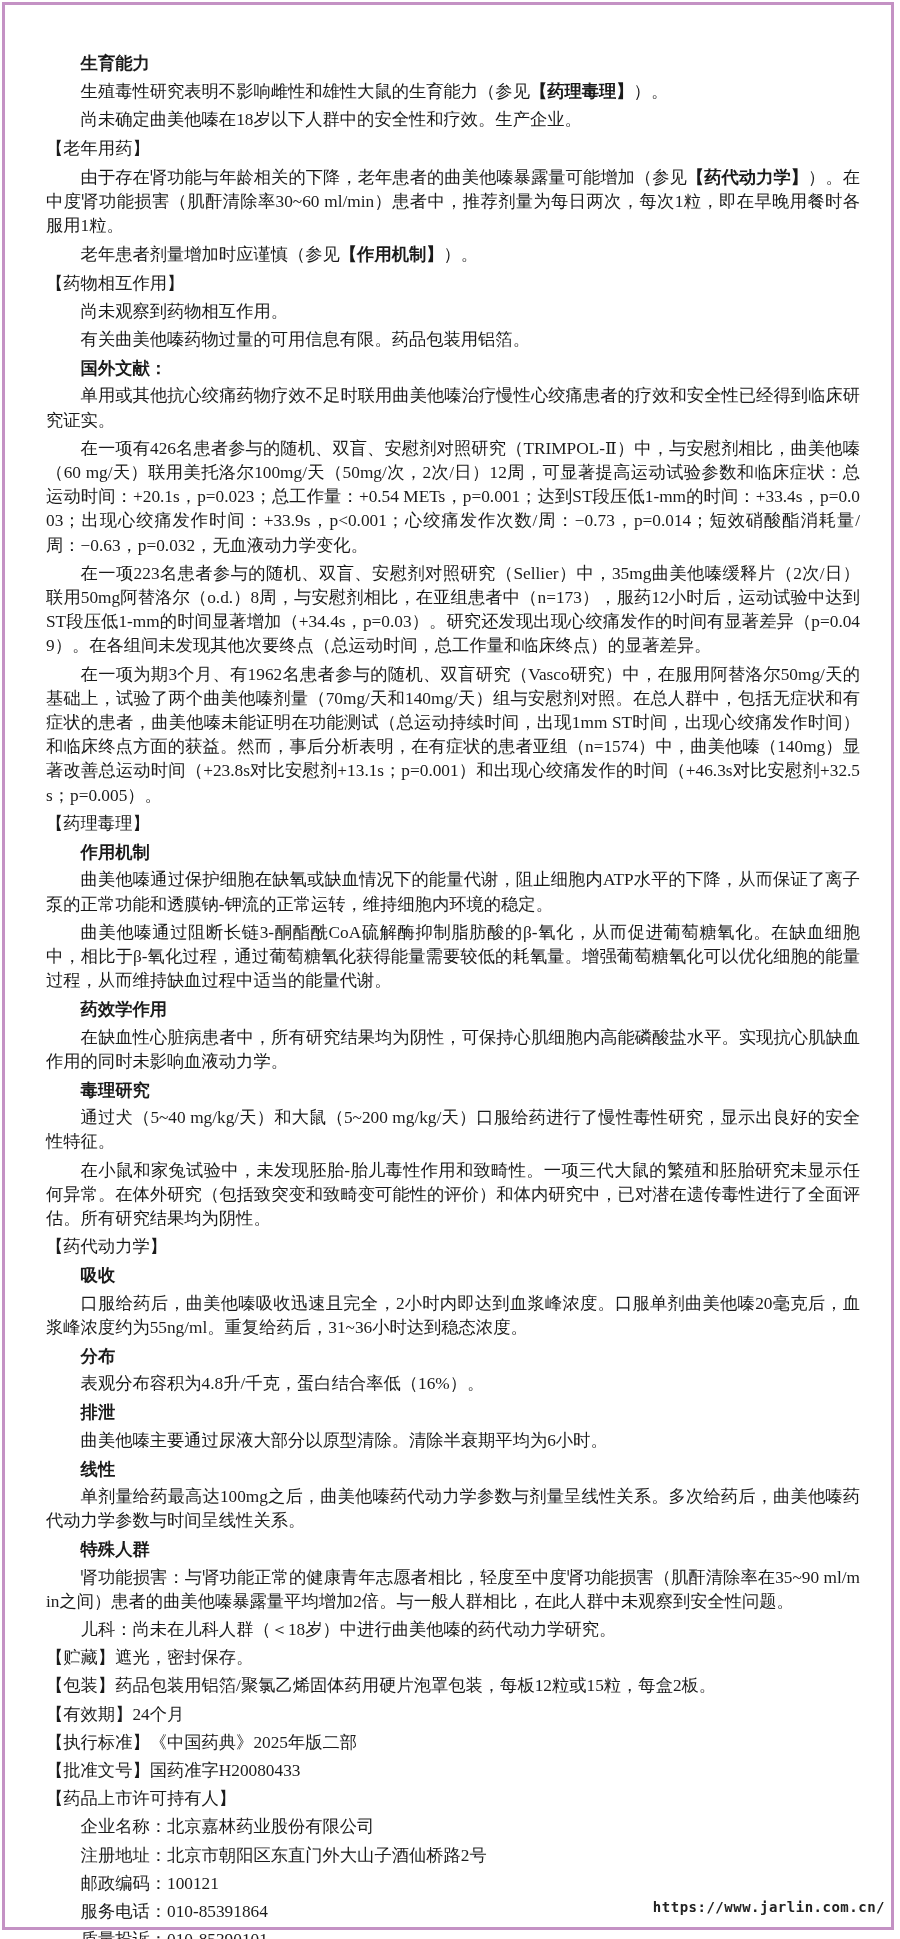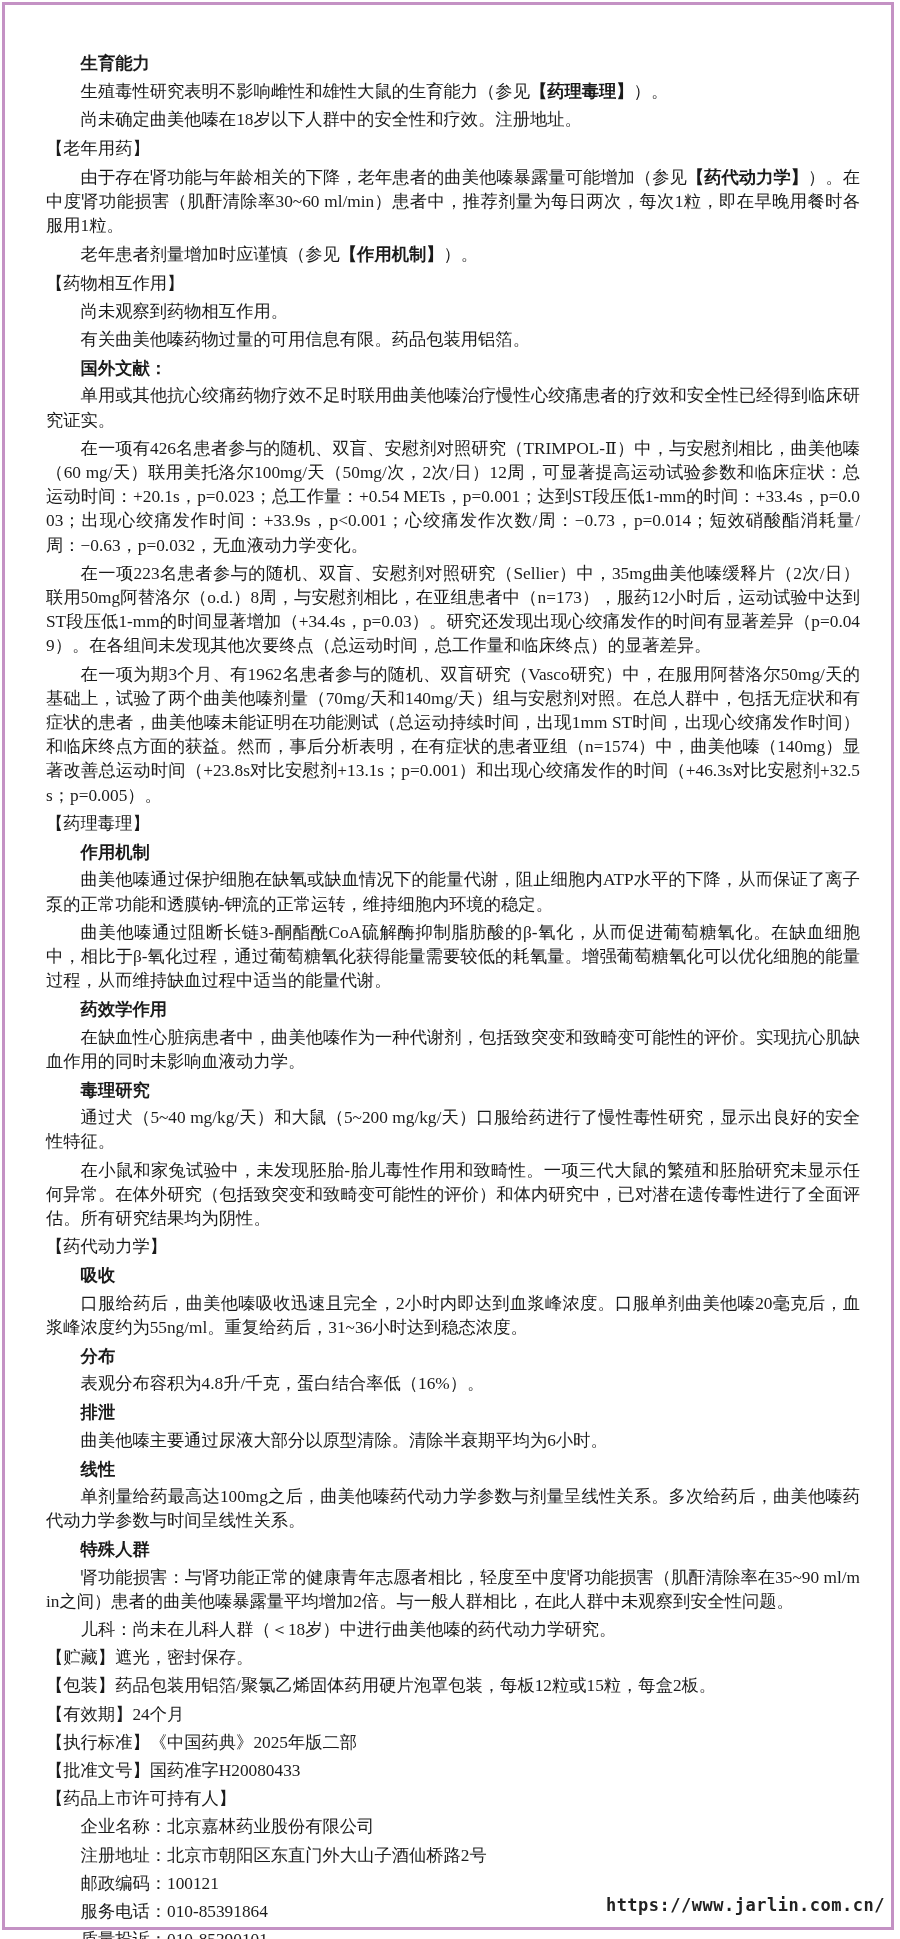--- a/index.html
+++ b/index.html
@@ -37,50 +37,50 @@
   .block.para { text-indent: 2em; }
   .b {
     font-weight: bold;
     font-family: "Liberation Sans", "DejaVu Sans", sans-serif;
   }
   .footer-url {
     position: absolute;
     right: 6px; bottom: 12px;
     font-family: "DejaVu Sans Mono", monospace;
     font-weight: bold;
-    font-size: 17px;
+    font-size: 14px;
     color: #222222;
     letter-spacing: 0.5px;
   }
 </style>
 </head>
 <body>
 
 <div class="page">
   <div class="doc">
       <div class="block subhead"><span class="b">生育能力</span></div>
       <div class="block para"><span>生殖毒性研究表明不影响雌性和雄性大鼠的生育能力（参见</span><span class="b">【药理毒理】</span><span>）。</span></div>
-      <div class="block para"><span>尚未确定曲美他嗪在18岁以下人群中的安全性和疗效。注册地址。</span></div>
+      <div class="block para"><span>尚未确定曲美他嗪在18岁以下人群中的安全性和疗效。生产企业。</span></div>
       <div class="block section"><span>【老年用药】</span></div>
       <div class="block para"><span>由于存在肾功能与年龄相关的下降，老年患者的曲美他嗪暴露量可能增加（参见</span><span class="b">【药代动力学】</span><span>）。在中度肾功能损害（肌酐清除率30~60 ml/min）患者中，推荐剂量为每日两次，每次1粒，即在早晚用餐时各服用1粒。</span></div>
       <div class="block para"><span>老年患者剂量增加时应谨慎（参见</span><span class="b">【作用机制】</span><span>）。</span></div>
       <div class="block section"><span>【药物相互作用】</span></div>
       <div class="block para"><span>尚未观察到药物相互作用。</span></div>
       <div class="block para"><span>有关曲美他嗪药物过量的可用信息有限。药品包装用铝箔。</span></div>
       <div class="block subhead"><span class="b">国外文献：</span></div>
       <div class="block para"><span>单用或其他抗心绞痛药物疗效不足时联用曲美他嗪治疗慢性心绞痛患者的疗效和安全性已经得到临床研究证实。</span></div>
       <div class="block para"><span>在一项有426名患者参与的随机、双盲、安慰剂对照研究（TRIMPOL-Ⅱ）中，与安慰剂相比，曲美他嗪（60 mg/天）联用美托洛尔100mg/天（50mg/次，2次/日）12周，可显著提高运动试验参数和临床症状：总运动时间：+20.1s，p=0.023；总工作量：+0.54 METs，p=0.001；达到ST段压低1-mm的时间：+33.4s，p=0.003；出现心绞痛发作时间：+33.9s，p&lt;0.001；心绞痛发作次数/周：−0.73，p=0.014；短效硝酸酯消耗量/周：−0.63，p=0.032，无血液动力学变化。</span></div>
       <div class="block para"><span>在一项223名患者参与的随机、双盲、安慰剂对照研究（Sellier）中，35mg曲美他嗪缓释片（2次/日）联用50mg阿替洛尔（o.d.）8周，与安慰剂相比，在亚组患者中（n=173），服药12小时后，运动试验中达到ST段压低1-mm的时间显著增加（+34.4s，p=0.03）。研究还发现出现心绞痛发作的时间有显著差异（p=0.049）。在各组间未发现其他次要终点（总运动时间，总工作量和临床终点）的显著差异。</span></div>
       <div class="block para"><span>在一项为期3个月、有1962名患者参与的随机、双盲研究（Vasco研究）中，在服用阿替洛尔50mg/天的基础上，试验了两个曲美他嗪剂量（70mg/天和140mg/天）组与安慰剂对照。在总人群中，包括无症状和有症状的患者，曲美他嗪未能证明在功能测试（总运动持续时间，出现1mm ST时间，出现心绞痛发作时间）和临床终点方面的获益。然而，事后分析表明，在有症状的患者亚组（n=1574）中，曲美他嗪（140mg）显著改善总运动时间（+23.8s对比安慰剂+13.1s；p=0.001）和出现心绞痛发作的时间（+46.3s对比安慰剂+32.5s；p=0.005）。</span></div>
       <div class="block section"><span>【药理毒理】</span></div>
       <div class="block subhead"><span class="b">作用机制</span></div>
       <div class="block para"><span>曲美他嗪通过保护细胞在缺氧或缺血情况下的能量代谢，阻止细胞内ATP水平的下降，从而保证了离子泵的正常功能和透膜钠-钾流的正常运转，维持细胞内环境的稳定。</span></div>
       <div class="block para"><span>曲美他嗪通过阻断长链3-酮酯酰CoA硫解酶抑制脂肪酸的β-氧化，从而促进葡萄糖氧化。在缺血细胞中，相比于β-氧化过程，通过葡萄糖氧化获得能量需要较低的耗氧量。增强葡萄糖氧化可以优化细胞的能量过程，从而维持缺血过程中适当的能量代谢。</span></div>
       <div class="block subhead"><span class="b">药效学作用</span></div>
-      <div class="block para"><span>在缺血性心脏病患者中，曲美他嗪作为一种代谢剂，包括致突变和致畸变可能性的评价。实现抗心肌缺血作用的同时未影响血液动力学。</span></div>
+      <div class="block para"><span>在缺血性心脏病患者中，所有研究结果均为阴性，可保持心肌细胞内高能磷酸盐水平。实现抗心肌缺血作用的同时未影响血液动力学。</span></div>
       <div class="block subhead"><span class="b">毒理研究</span></div>
       <div class="block para"><span>通过犬（5~40 mg/kg/天）和大鼠（5~200 mg/kg/天）口服给药进行了慢性毒性研究，显示出良好的安全性特征。</span></div>
       <div class="block para"><span>在小鼠和家兔试验中，未发现胚胎-胎儿毒性作用和致畸性。一项三代大鼠的繁殖和胚胎研究未显示任何异常。在体外研究（包括致突变和致畸变可能性的评价）和体内研究中，已对潜在遗传毒性进行了全面评估。所有研究结果均为阴性。</span></div>
       <div class="block section"><span>【药代动力学】</span></div>
       <div class="block subhead"><span class="b">吸收</span></div>
       <div class="block para"><span>口服给药后，曲美他嗪吸收迅速且完全，2小时内即达到血浆峰浓度。口服单剂曲美他嗪20毫克后，血浆峰浓度约为55ng/ml。重复给药后，31~36小时达到稳态浓度。</span></div>
       <div class="block subhead"><span class="b">分布</span></div>
       <div class="block para"><span>表观分布容积为4.8升/千克，蛋白结合率低（16%）。</span></div>
       <div class="block subhead"><span class="b">排泄</span></div>
       <div class="block para"><span>曲美他嗪主要通过尿液大部分以原型清除。清除半衰期平均为6小时。</span></div>

